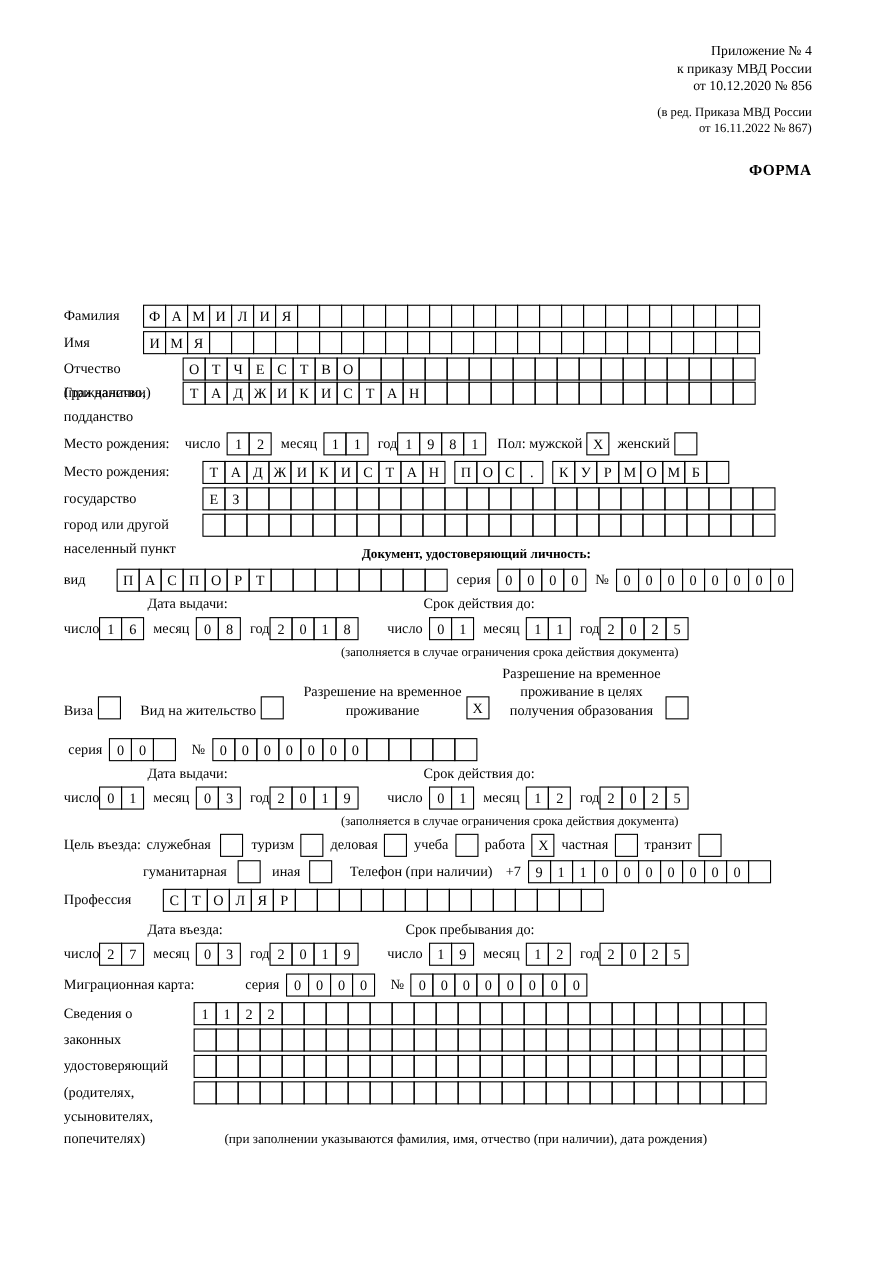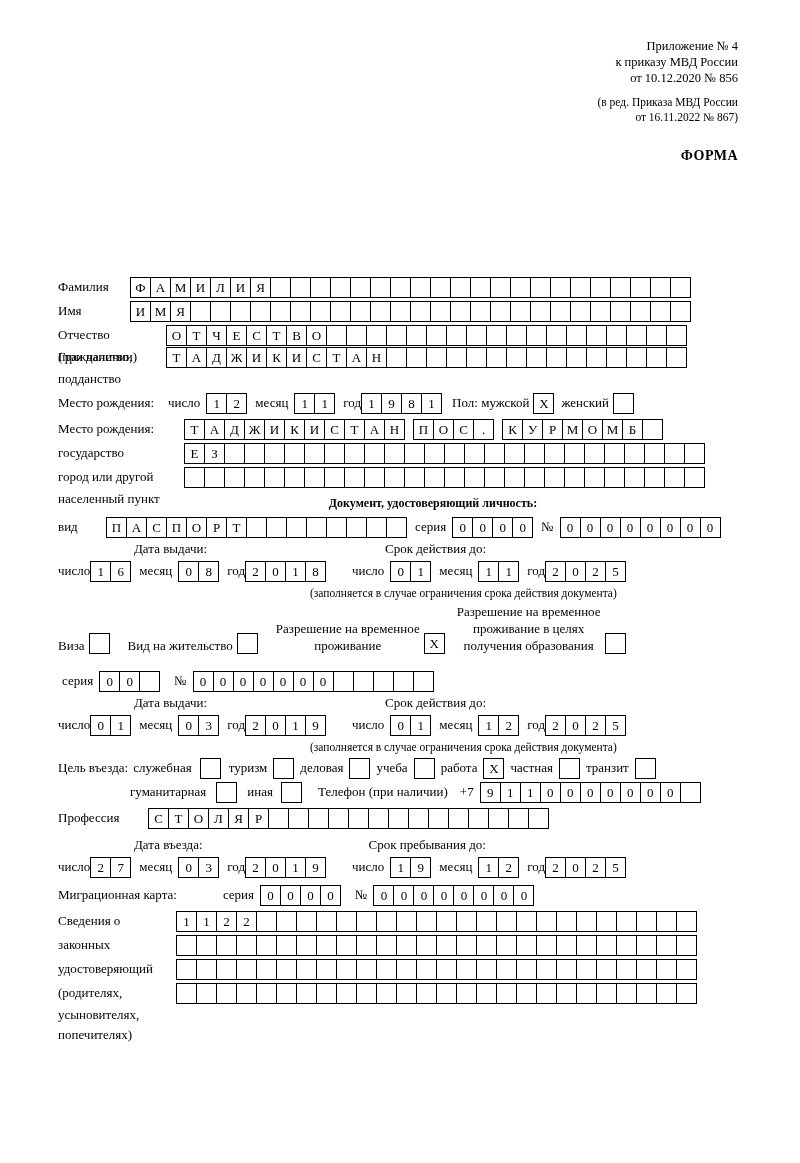--- a/index.html
+++ b/index.html
@@ -819,16 +819,17 @@
           <div class="cell"></div>
           <div class="cell"></div>
           <div class="cell"></div>
         </div>
     </div>
     <div class="row" style="min-height:18px">
       <div class="lbl" style="width:118px">усыновителях,</div>
     </div>
     <div class="row" style="min-height:18px">
       <div class="lbl" style="width:118px">попечителях)</div>
+      <div class="footnote" style="margin-left:28px">(при заполнении указываются фамилия, имя, отчество (при наличии), дата рождения)</div>
     </div>
 
   </div>
 </div>
 
 </body></html>

